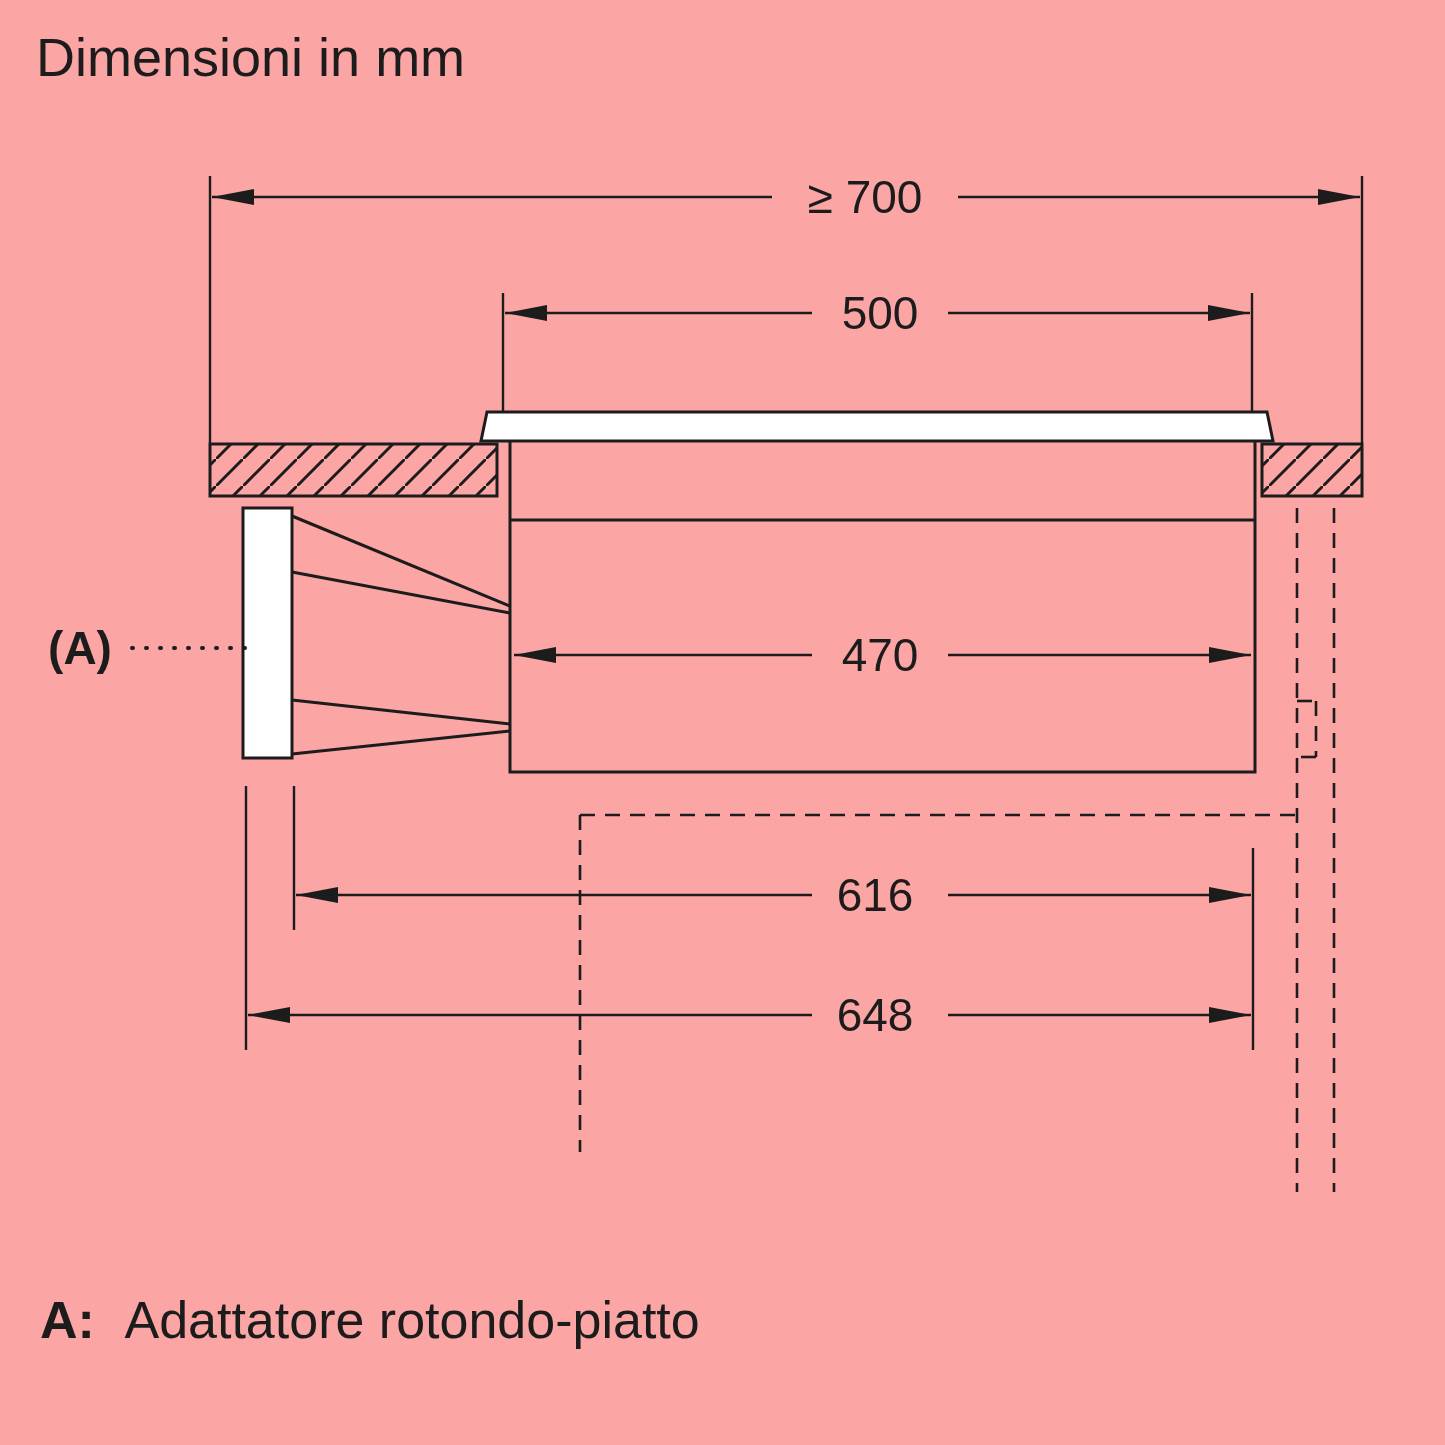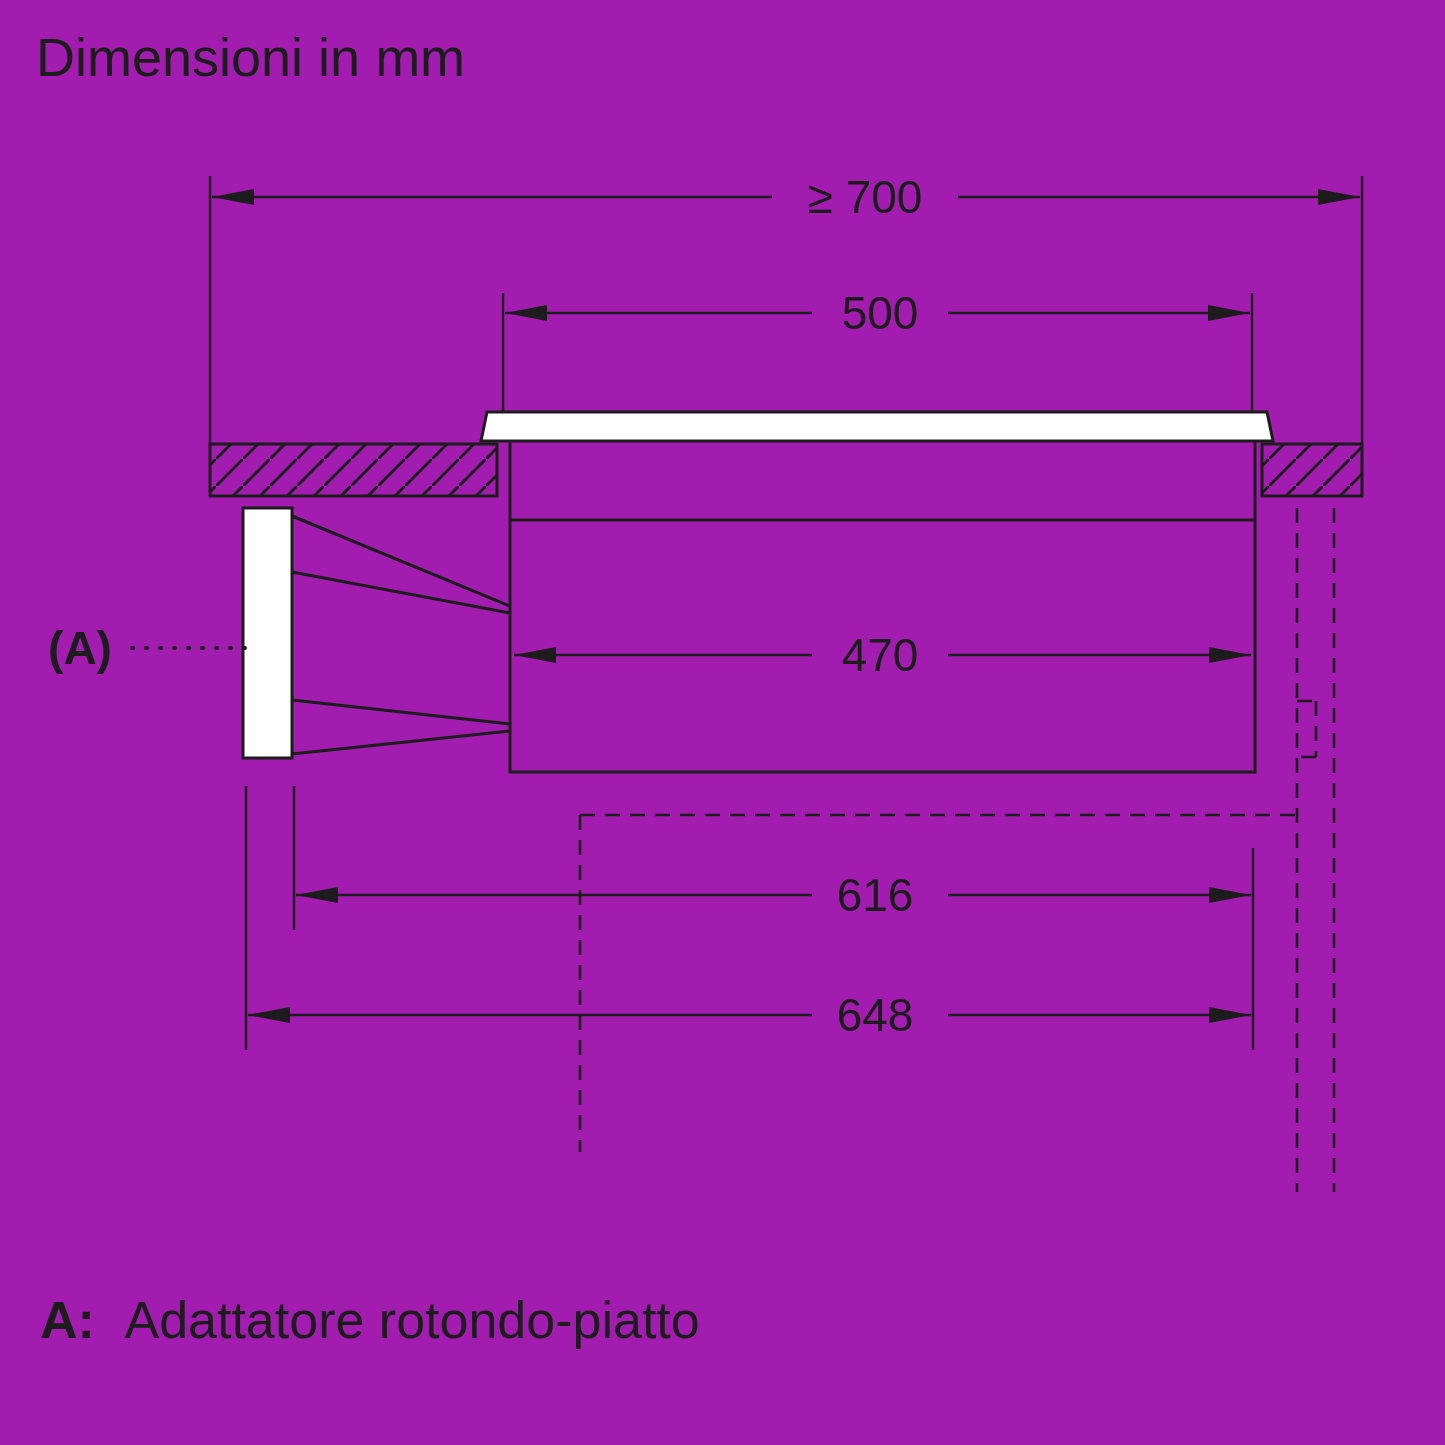--- a/index.html
+++ b/index.html
@@ -7,21 +7,21 @@
     padding: 0;
     background: #ffffff;
     width: 1445px;
     height: 1445px;
     font-family: "Liberation Sans", sans-serif;
   }
   .page {
     position: relative;
     width: 1445px;
     height: 1445px;
-    background: #a21caf;
+    background: #fca5a5;
     overflow: hidden;
   }
   svg text {
     fill: #1c1c1c;
     font-family: "Liberation Sans", sans-serif;
   }
   .title-text   { font-size: 54px; }
   .dim-text     { font-size: 46px; text-anchor: middle; }
   .label-a-text { font-size: 46px; font-weight: bold; text-anchor: middle; }
   .legend-text  { font-size: 52px; }

